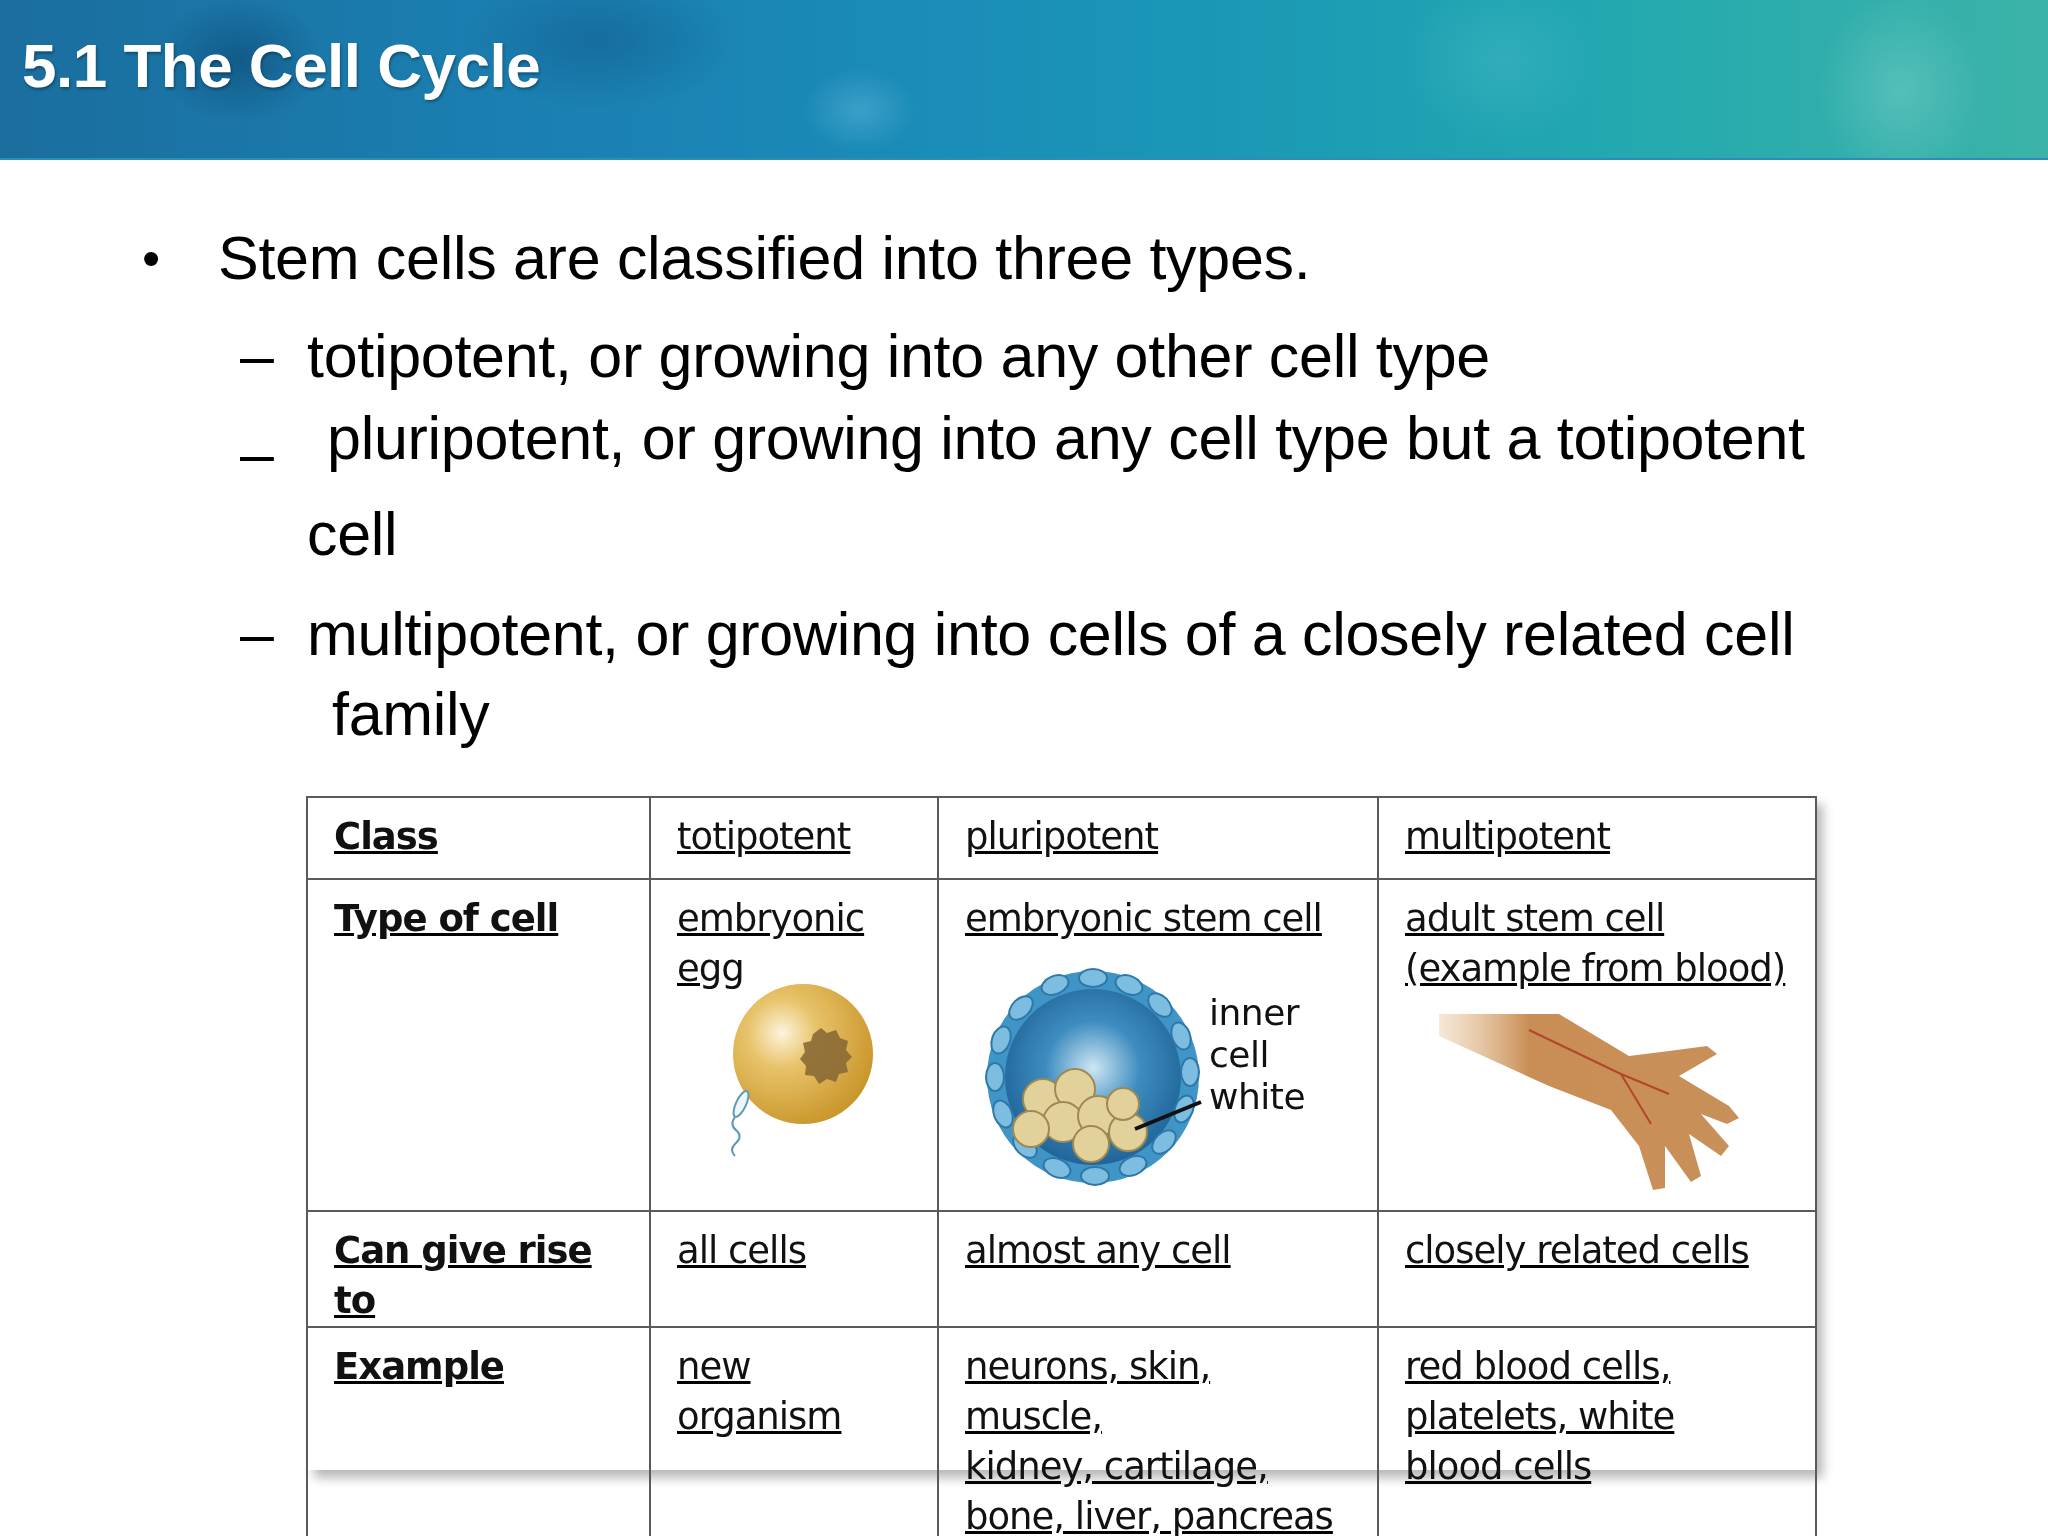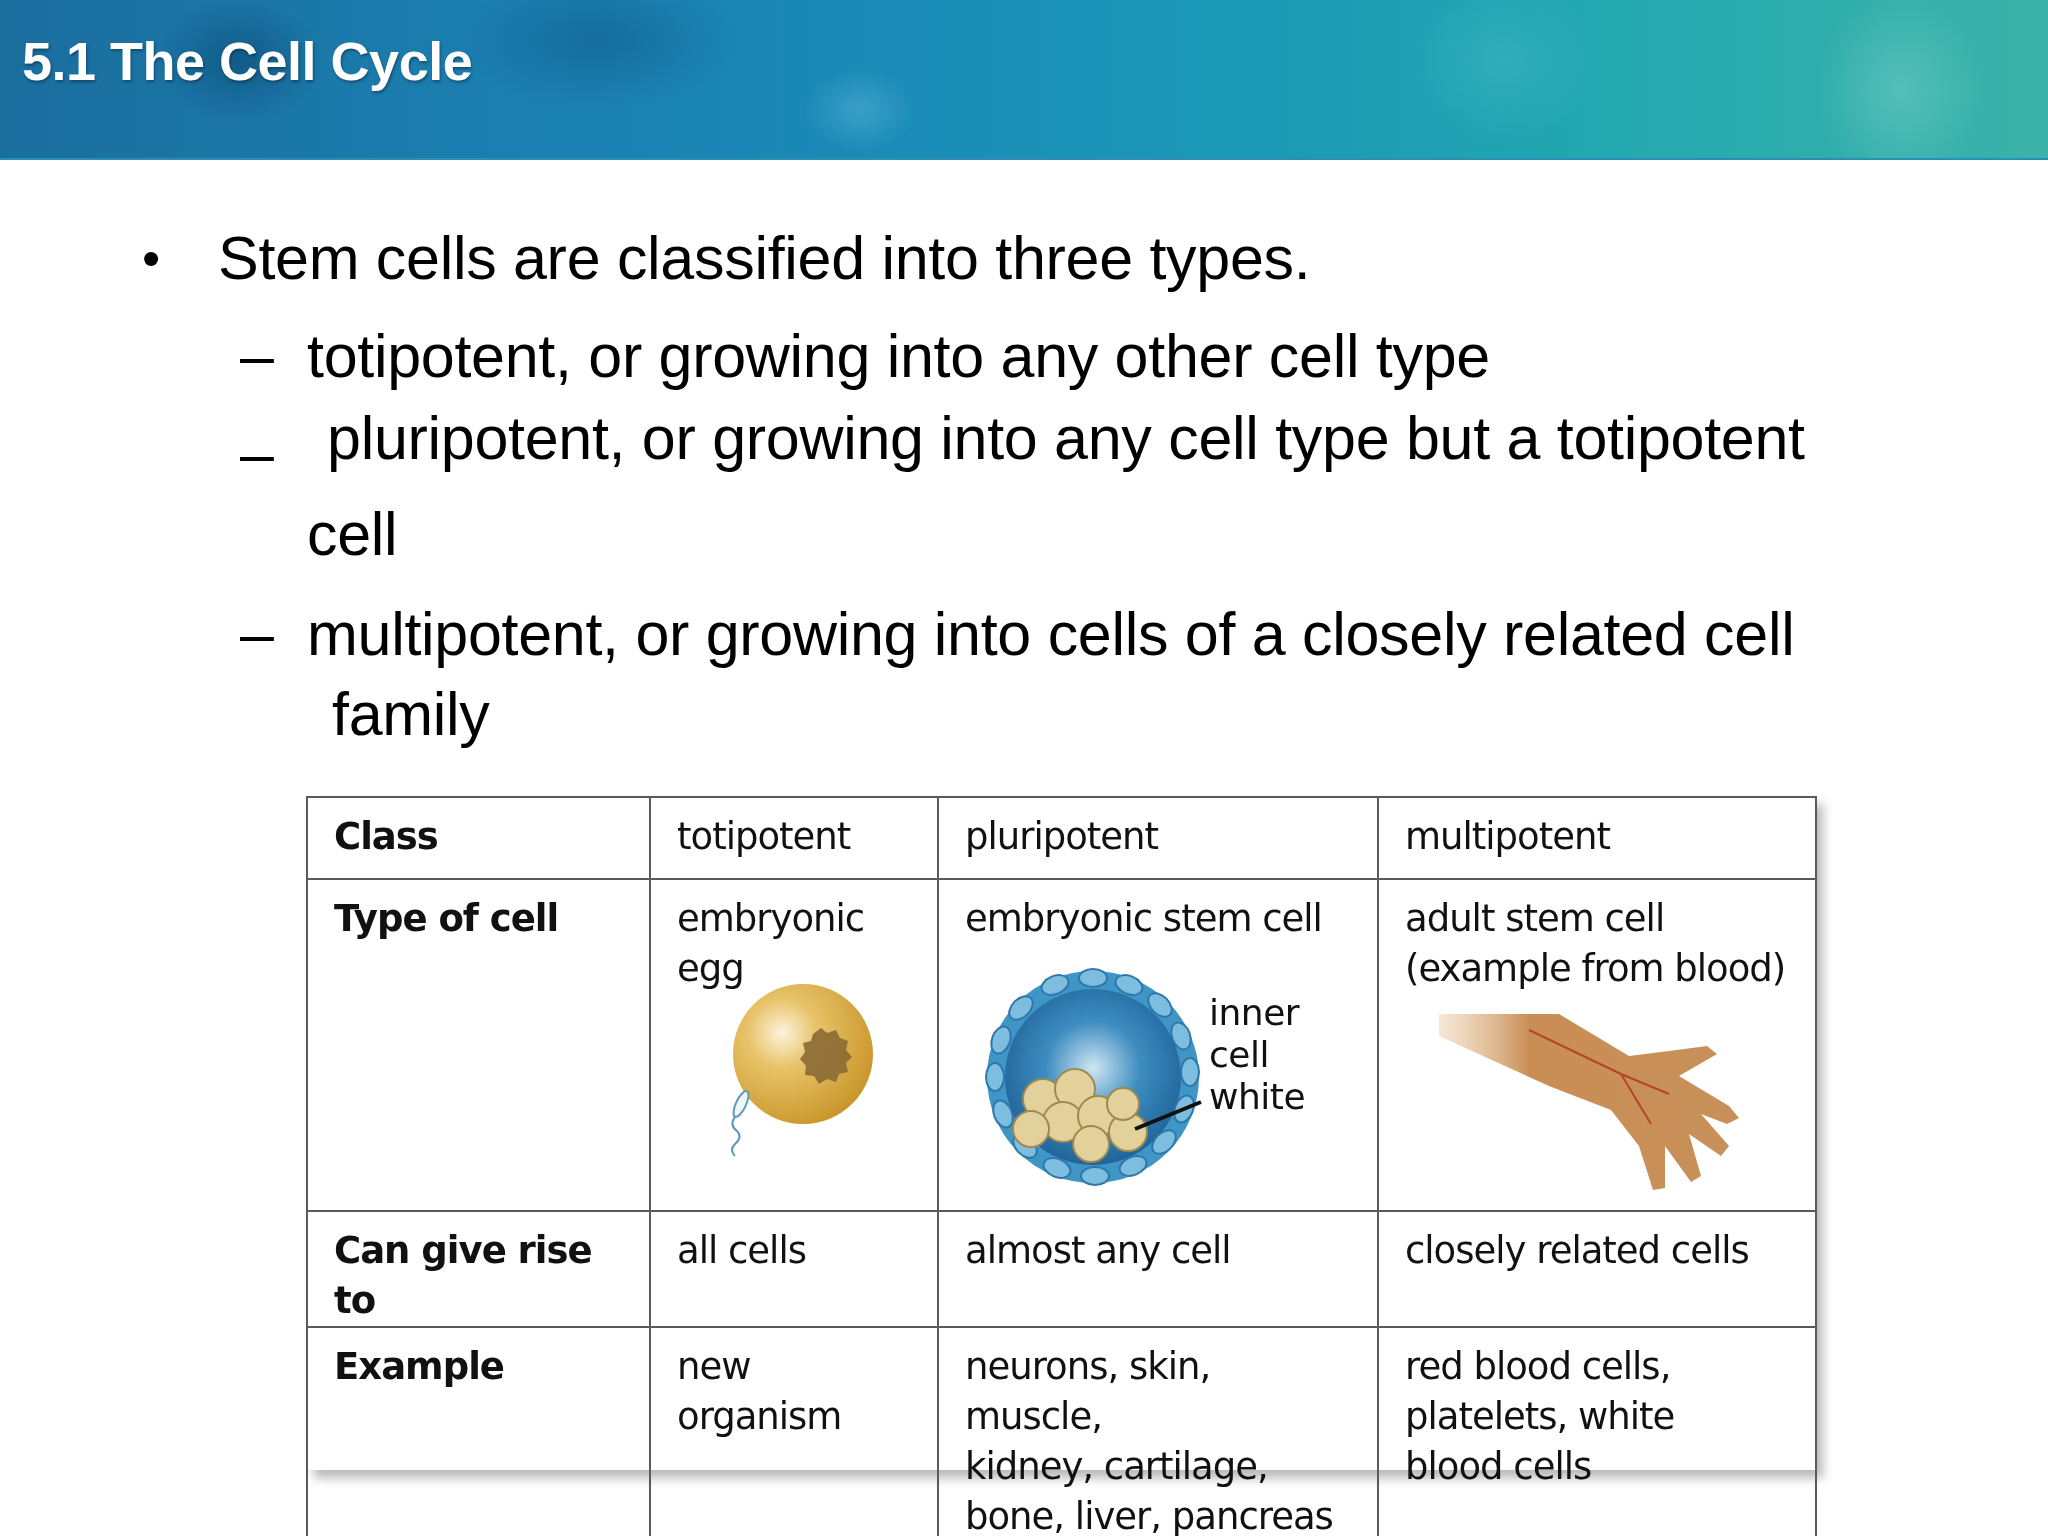--- a/index.html
+++ b/index.html
@@ -15,40 +15,41 @@
       radial-gradient(ellipse 120px 90px at 240px 60px, rgba(0,40,80,0.35), transparent 70%),
       radial-gradient(ellipse 80px 60px at 860px 110px, rgba(120,200,230,0.35), transparent 70%),
       radial-gradient(ellipse 140px 120px at 1500px 60px, rgba(80,190,200,0.35), transparent 70%),
       radial-gradient(ellipse 120px 140px at 1900px 90px, rgba(150,220,210,0.35), transparent 70%),
       radial-gradient(ellipse 200px 100px at 600px 40px, rgba(10,60,110,0.30), transparent 70%),
       linear-gradient(90deg, #1a6e9e 0%, #1b7fb1 25%, #1a8cb8 45%, #1b98b6 60%, #22a8b0 78%, #3bb3a8 100%);
     border-bottom: 2px solid #2a8fb2;
   }
   .header-title {
     position: absolute; left: 22px; top: 30px;
-    font-size: 54px; font-weight: bold; color: #ffffff;
+    font-size: 62px; font-weight: bold; color: #ffffff;
     letter-spacing: -0.5px;
     text-shadow: 1px 2px 3px rgba(0,0,0,0.35);
     white-space: nowrap;
   }
   .content { position: absolute; left: 0; top: 0; width: 2048px; }
   .line {
     position: absolute; font-size: 61px; line-height: 80px; white-space: nowrap;
     letter-spacing: -0.3px;
   }
   .marker { position: absolute; }
   .bullet-marker { left: 142px; font-size: 52px; }
   .dash-marker { left: 240px; }
   .bullet-text { left: 218px; }
   .dash-text { left: 307px; }
 
   .table-wrap {
     position: absolute; left: 306px; top: 796px; width: 1509px; height: 674px;
     box-shadow: 8px 8px 10px rgba(0,0,0,0.28);
     background: #fff;
+    text-decoration: underline;
   }
   table.stem {
     border-collapse: collapse; width: 1509px; height: 674px; table-layout: fixed;
     font-family: "DejaVu Sans", sans-serif; font-size: 37px; color: #111;
   }
   table.stem td {
     border: 2px solid #5a5a5a; vertical-align: top; padding: 14px 26px 0 26px;
     line-height: 50px; letter-spacing: -1px;
   }
   table.stem td.rowhead { font-weight: bold; }

